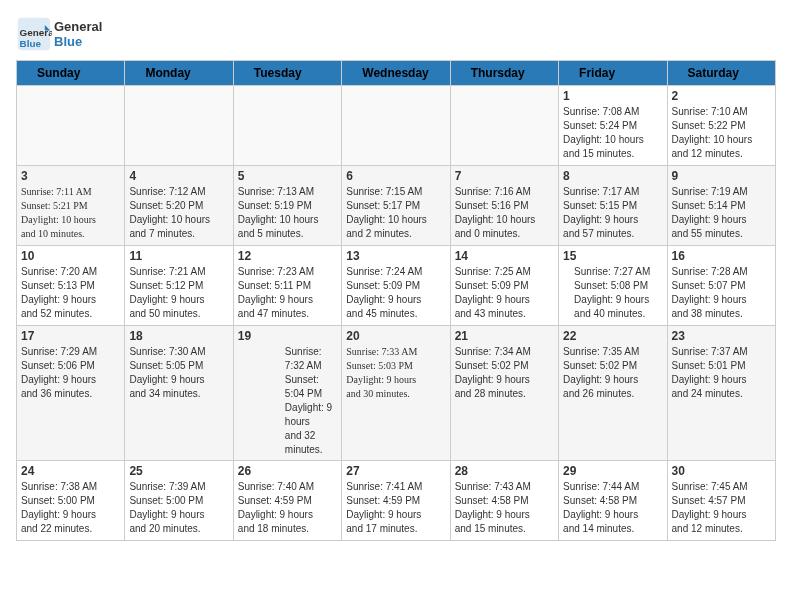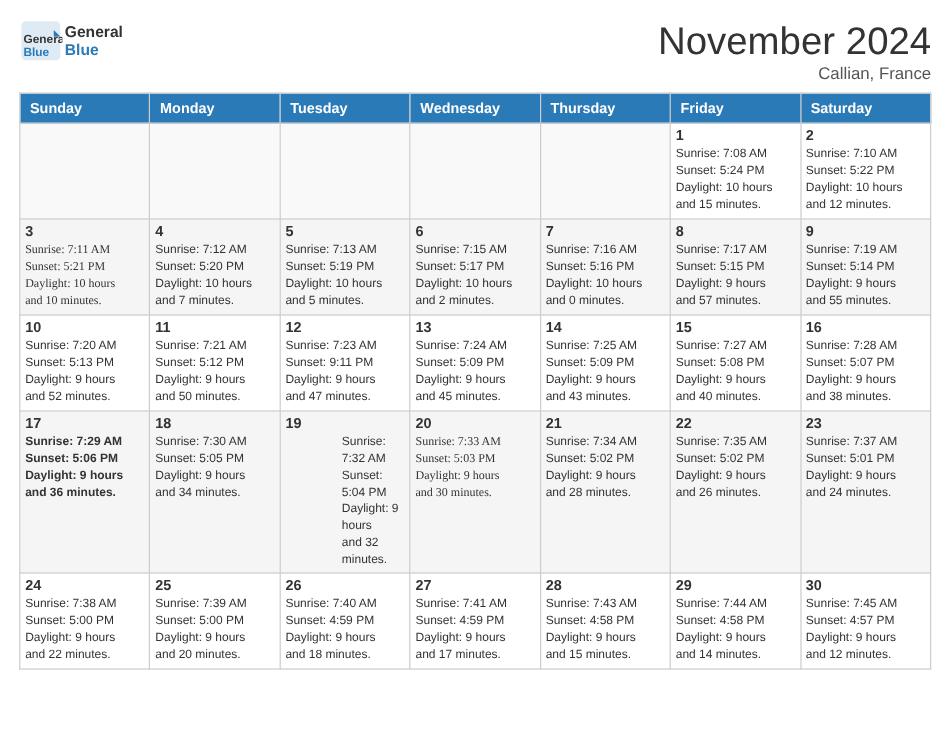--- a/index.html
+++ b/index.html
@@ -37,23 +37,23 @@
       font-size: 14px;
       color: #555;
     }
     table {
       width: 100%;
       border-collapse: collapse;
       table-layout: fixed;
     }
     thead th {
       background-color: #2a7ab8;
-      color: #ffffff;
+      color: #000000;
       font-size: 12px;
-      padding: 5px 8px;
+      padding: 5px 20px;
       text-align: left;
       border: 1px solid #ccc;
     }
     td {
       border: 1px solid #ccc;
       vertical-align: top;
       padding: 3px 4px;
       font-size: 9.5px;
       color: #333;
       height: 80px;
@@ -89,24 +89,20 @@
       <rect x="2" y="2" width="36" height="36" rx="4" fill="#2a7ab8" opacity="0.15"></rect>
       <text x="4" y="22" font-size="11" font-weight="bold" fill="#333" font-family="Arial">General</text>
       <text x="4" y="34" font-size="11" font-weight="bold" fill="#2a7ab8" font-family="Arial">Blue</text>
       <polygon points="32,10 38,16 32,16" fill="#2a7ab8"></polygon>
     </svg>
     <div>
       <div style="font-size:13px; font-weight:bold; color:#333;">General</div>
       <div style="font-size:13px; font-weight:bold; color:#2a7ab8;">Blue</div>
     </div>
   </div>
-  <div class="title-block">
-    <div class="month-title">November 2024</div>
-    <div class="location-subtitle">Callian, France</div>
-  </div>
 </div>
 
 <table>
   <thead>
     <tr id="header-row">
         <th>Sunday</th>
         <th>Monday</th>
         <th>Tuesday</th>
         <th>Wednesday</th>
         <th>Thursday</th>
@@ -198,57 +194,57 @@
         <td>
           <span class="day-num">11</span>
           <div class="day-info" style="white-space: pre-line;">Sunrise: 7:21 AM
 Sunset: 5:12 PM
 Daylight: 9 hours
 and 50 minutes.</div>
         </td>
         <td>
           <span class="day-num">12</span>
           <div class="day-info" style="white-space: pre-line;">Sunrise: 7:23 AM
-Sunset: 9:11 PM
+Sunset: 5:11 PM
 Daylight: 9 hours
 and 47 minutes.</div>
         </td>
         <td>
           <span class="day-num">13</span>
           <div class="day-info" style="white-space: pre-line;">Sunrise: 7:24 AM
 Sunset: 5:09 PM
 Daylight: 9 hours
 and 45 minutes.</div>
         </td>
         <td>
           <span class="day-num">14</span>
           <div class="day-info" style="white-space: pre-line;">Sunrise: 7:25 AM
 Sunset: 5:09 PM
 Daylight: 9 hours
 and 43 minutes.</div>
         </td>
         <td>
           <span class="day-num">15</span>
-          <div class="day-info" style="white-space: pre-line;">Sunrise: 7:27 AM
+          <div class="day-info" style="white-space: pre-line; margin-left: 11px;">Sunrise: 7:27 AM
 Sunset: 5:08 PM
 Daylight: 9 hours
 and 40 minutes.</div>
         </td>
         <td>
           <span class="day-num">16</span>
           <div class="day-info" style="white-space: pre-line;">Sunrise: 7:28 AM
 Sunset: 5:07 PM
 Daylight: 9 hours
 and 38 minutes.</div>
         </td>
       </tr>
       <tr>
         <td>
           <span class="day-num">17</span>
-          <div class="day-info" style="white-space: pre-line; font-weight: bold;">Sunrise: 7:29 AM
+          <div class="day-info" style="white-space: pre-line;">Sunrise: 7:29 AM
 Sunset: 5:06 PM
 Daylight: 9 hours
 and 36 minutes.</div>
         </td>
         <td>
           <span class="day-num">18</span>
           <div class="day-info" style="white-space: pre-line;">Sunrise: 7:30 AM
 Sunset: 5:05 PM
 Daylight: 9 hours
 and 34 minutes.</div>

